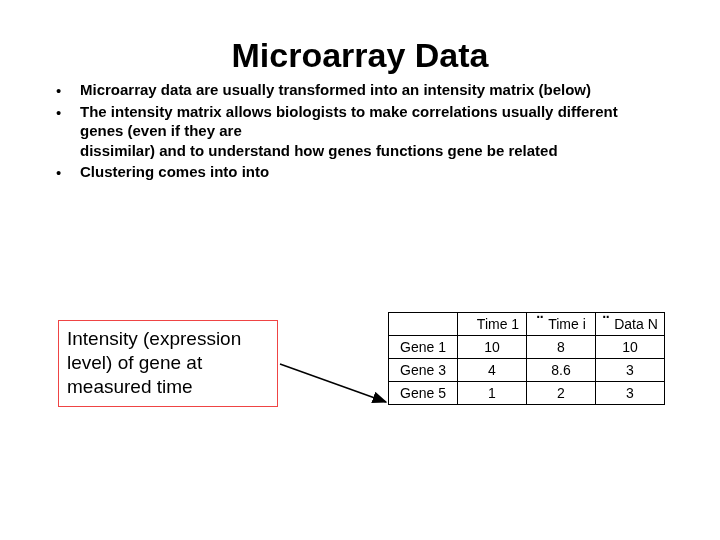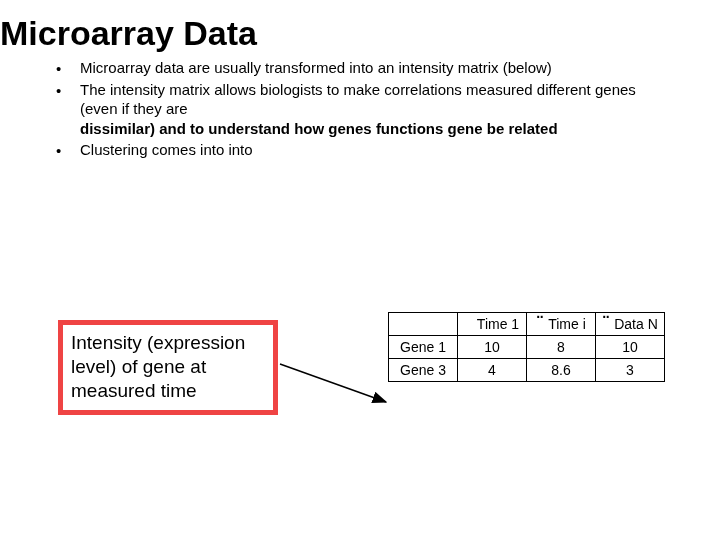--- a/index.html
+++ b/index.html
@@ -7,23 +7,24 @@
     padding: 0;
     width: 720px;
     height: 540px;
     background: #fff;
     font-family: "Comic Sans MS", cursive, sans-serif;
     color: #000;
     position: relative;
     overflow: hidden;
   }
   .title {
+    text-align: center;
     font-size: 34px;
     font-weight: bold;
-    margin-top: 14px;
+    margin-top: 36px;
     margin-bottom: 6px;
   }
   .bullets {
     font-size: 15px;
     line-height: 1.25;
     padding: 0 56px 0 56px;
   }
   .bullet-row {
     display: flex;
     align-items: flex-start;
@@ -32,38 +33,38 @@
   .bullet-mark {
     width: 24px;
     flex: 0 0 24px;
     font-family: Arial, sans-serif;
     font-size: 15px;
     text-align: left;
     padding-top: 1px;
   }
   .bullet-text {
     flex: 1;
-    font-weight: normal;
+    font-weight: bold;
   }
   .continuation {
     margin-left: 0;
     font-weight: bold;
   }
   .lower {
     position: absolute;
     left: 0;
     top: 320px;
     width: 720px;
   }
   .caption-box {
     position: absolute;
     left: 58px;
     top: 0px;
     width: 220px;
-    border: 5px solid #ef4444;
+    border: 1px solid #ef4444;
     padding: 6px 8px 8px 8px;
     font-family: Arial, Helvetica, sans-serif;
     font-size: 19px;
     line-height: 1.25;
     box-sizing: border-box;
   }
   .arrow-svg {
     position: absolute;
     left: 278px;
     top: 34px;
@@ -114,21 +115,21 @@
 
 <div class="title">Microarray Data</div>
 
 <div class="bullets">
   <div class="bullet-row">
     <div class="bullet-mark">•</div>
     <div class="bullet-text">Microarray data are usually transformed into an intensity matrix (below)</div>
   </div>
   <div class="bullet-row">
     <div class="bullet-mark">•</div>
-    <div class="bullet-text">The intensity matrix allows biologists to make correlations measured different genes (even if they are</div>
+    <div class="bullet-text">The intensity matrix allows biologists to make correlations usually different genes (even if they are</div>
   </div>
   <div class="bullet-row">
     <div class="bullet-mark"></div>
     <div class="bullet-text continuation">dissimilar) and to understand how genes functions gene be related</div>
   </div>
   <div class="bullet-row">
     <div class="bullet-mark">•</div>
     <div class="bullet-text">Clustering comes into into</div>
   </div>
 </div>
@@ -158,15 +159,21 @@
       <td>10</td>
       <td>8</td>
       <td>10</td>
     </tr>
     <tr>
       <td class="row-label">Gene 3</td>
       <td>4</td>
       <td>8.6</td>
       <td>3</td>
     </tr>
+    <tr>
+      <td class="row-label">Gene 5</td>
+      <td>1</td>
+      <td>2</td>
+      <td>3</td>
+    </tr>
   </tbody>
     </table>
 </div>
 
 </body></html>

